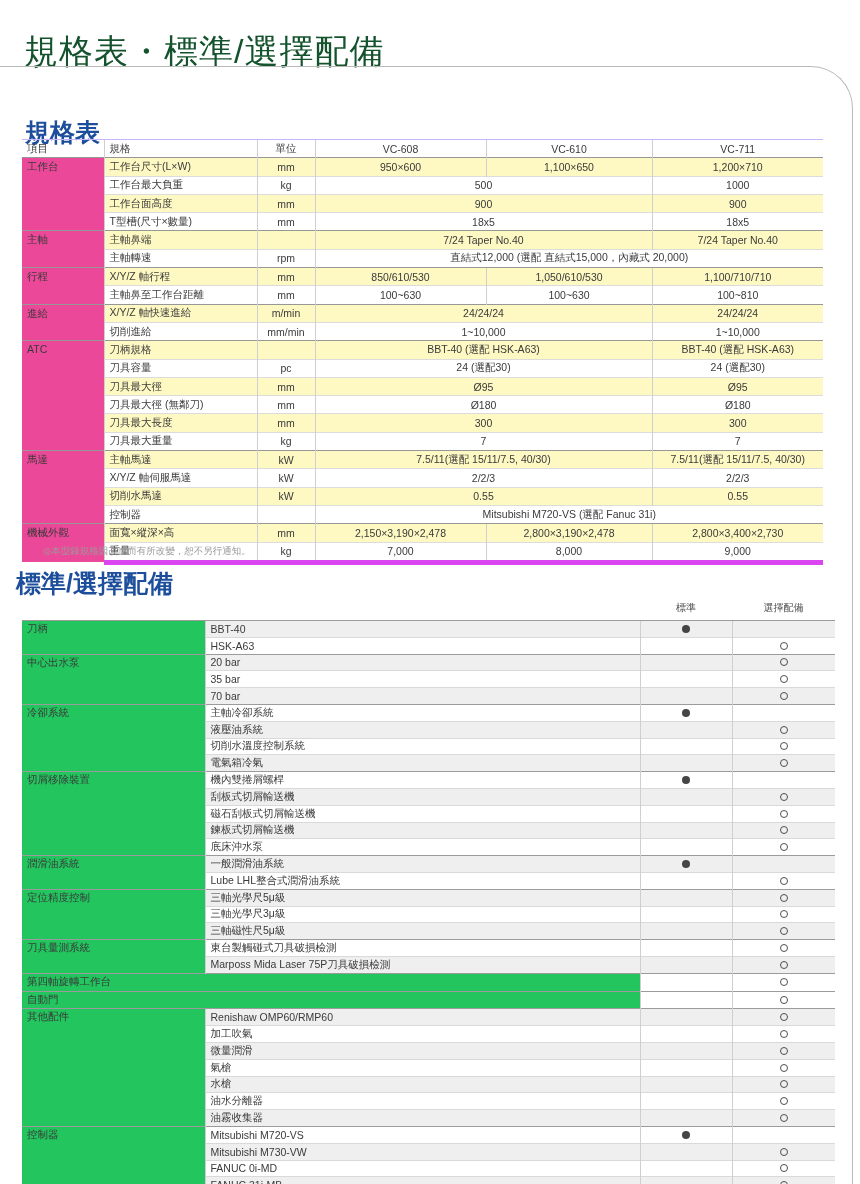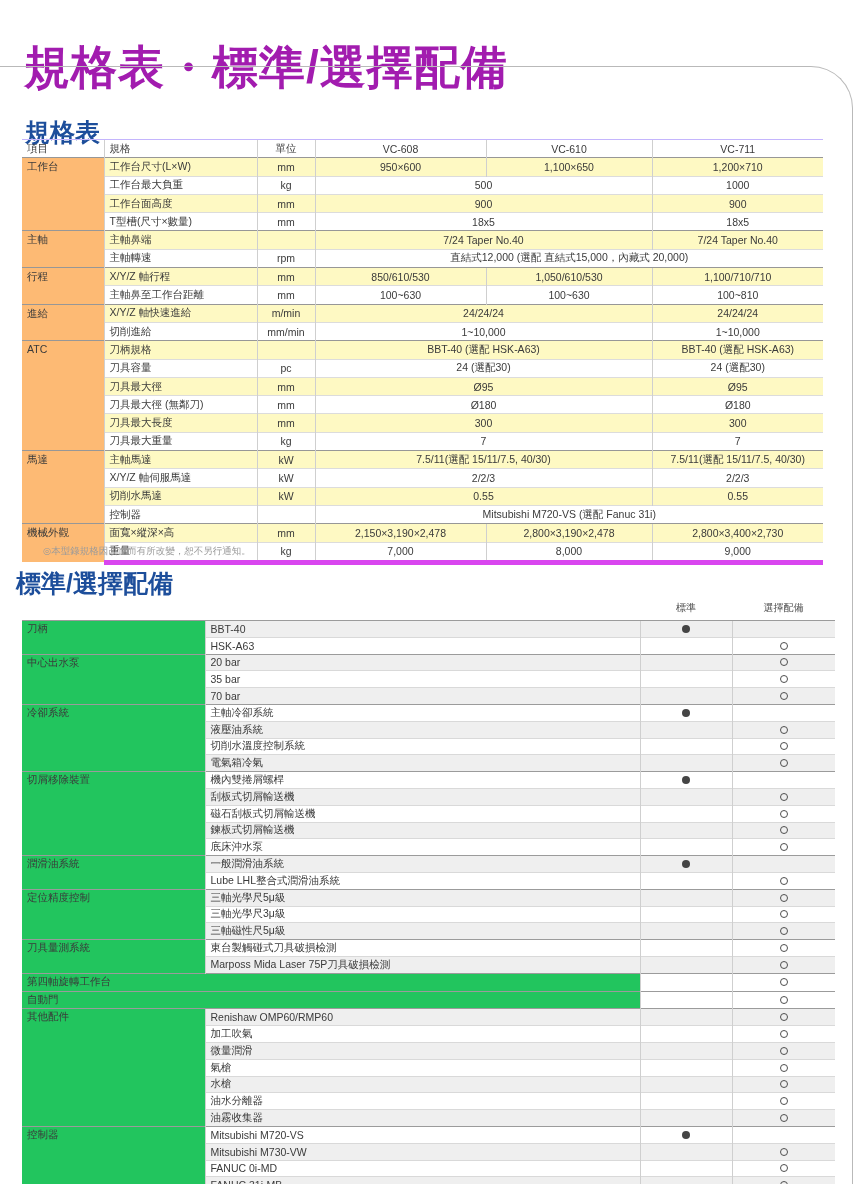--- a/index.html
+++ b/index.html
@@ -2,22 +2,22 @@
 <html><head>
 <meta charset="utf-8">
 <style>
   html,body{margin:0;padding:0;}
   body{
     width:860px;height:1184px;background:#ffffff;position:relative;overflow:hidden;
     font-family:"Liberation Sans","DejaVu Sans",sans-serif;color:#3a3a3a;
     -webkit-font-smoothing:antialiased;
   }
   .page-title{
-    position:absolute;left:24px;top:6px;font-size:46px;font-weight:700;
-    color:#a21caf;letter-spacing:1px;white-space:nowrap;
+    position:absolute;left:24px;top:6px;font-size:34px;font-weight:400;
+    color:#14532d;letter-spacing:1px;white-space:nowrap;
   }
   .panel{
     position:absolute;left:-2px;top:66px;width:854px;height:1126px;
     border:1.5px solid #b9b9b9;border-left:none;border-bottom:none;
     border-top-right-radius:42px;
   }
   .section-heading{
     position:absolute;color:#1d4e9b;font-size:25px;font-weight:700;white-space:nowrap;
   }
   #spec-heading{left:25px;top:95px;}
@@ -31,21 +31,21 @@
   
   #spec-table{left:22px;top:139px;width:801px;}
   #spec-table th,#spec-table td{height:17.3px;}
   #spec-table thead th{border-top:1px solid #c4b5fd;margin-top:15px;}
   #spec-table th:not(:first-child),
   #spec-table td.c-spec,#spec-table td.c-unit,#spec-table td.c-val{border-left:1px solid #cfcfcf;}
   #spec-table tr:not(.group-start) td{border-top:1px solid #dcdcdc;}
   #spec-table tr.group-start td{border-top:1px solid #979797;}
   #spec-table tbody tr:last-child td{border-bottom:5px solid #d946ef;}
   #spec-table tr.shaded td:not(.group-cell){background:#fef9c3;}
-  #spec-table td.group-cell{vertical-align:top;padding-top:2px;background:#fdba74;margin-left:48px;}
+  #spec-table td.group-cell{vertical-align:top;padding-top:2px;background:#ec4899;margin-left:48px;}
   
   .footnote{position:absolute;left:23px;top:545px;font-size:9.5px;color:#9a9a9a;margin-left:20px;}
   
   .equip-col-label{position:absolute;top:601px;font-size:10px;color:#4a4a4a;text-align:center;}
   #equip-std-label{left:640px;width:92px;}
   #equip-opt-label{left:732px;width:103px;}
   #equip-table{left:22px;top:620px;width:813px;}
   #equip-table td{height:15.8px;}
   #equip-table td.item,#equip-table td.mark{border-left:1px solid #cfcfcf;}
   #equip-table tr:not(.group-start) td{border-top:1px solid #d9d9d9;}

